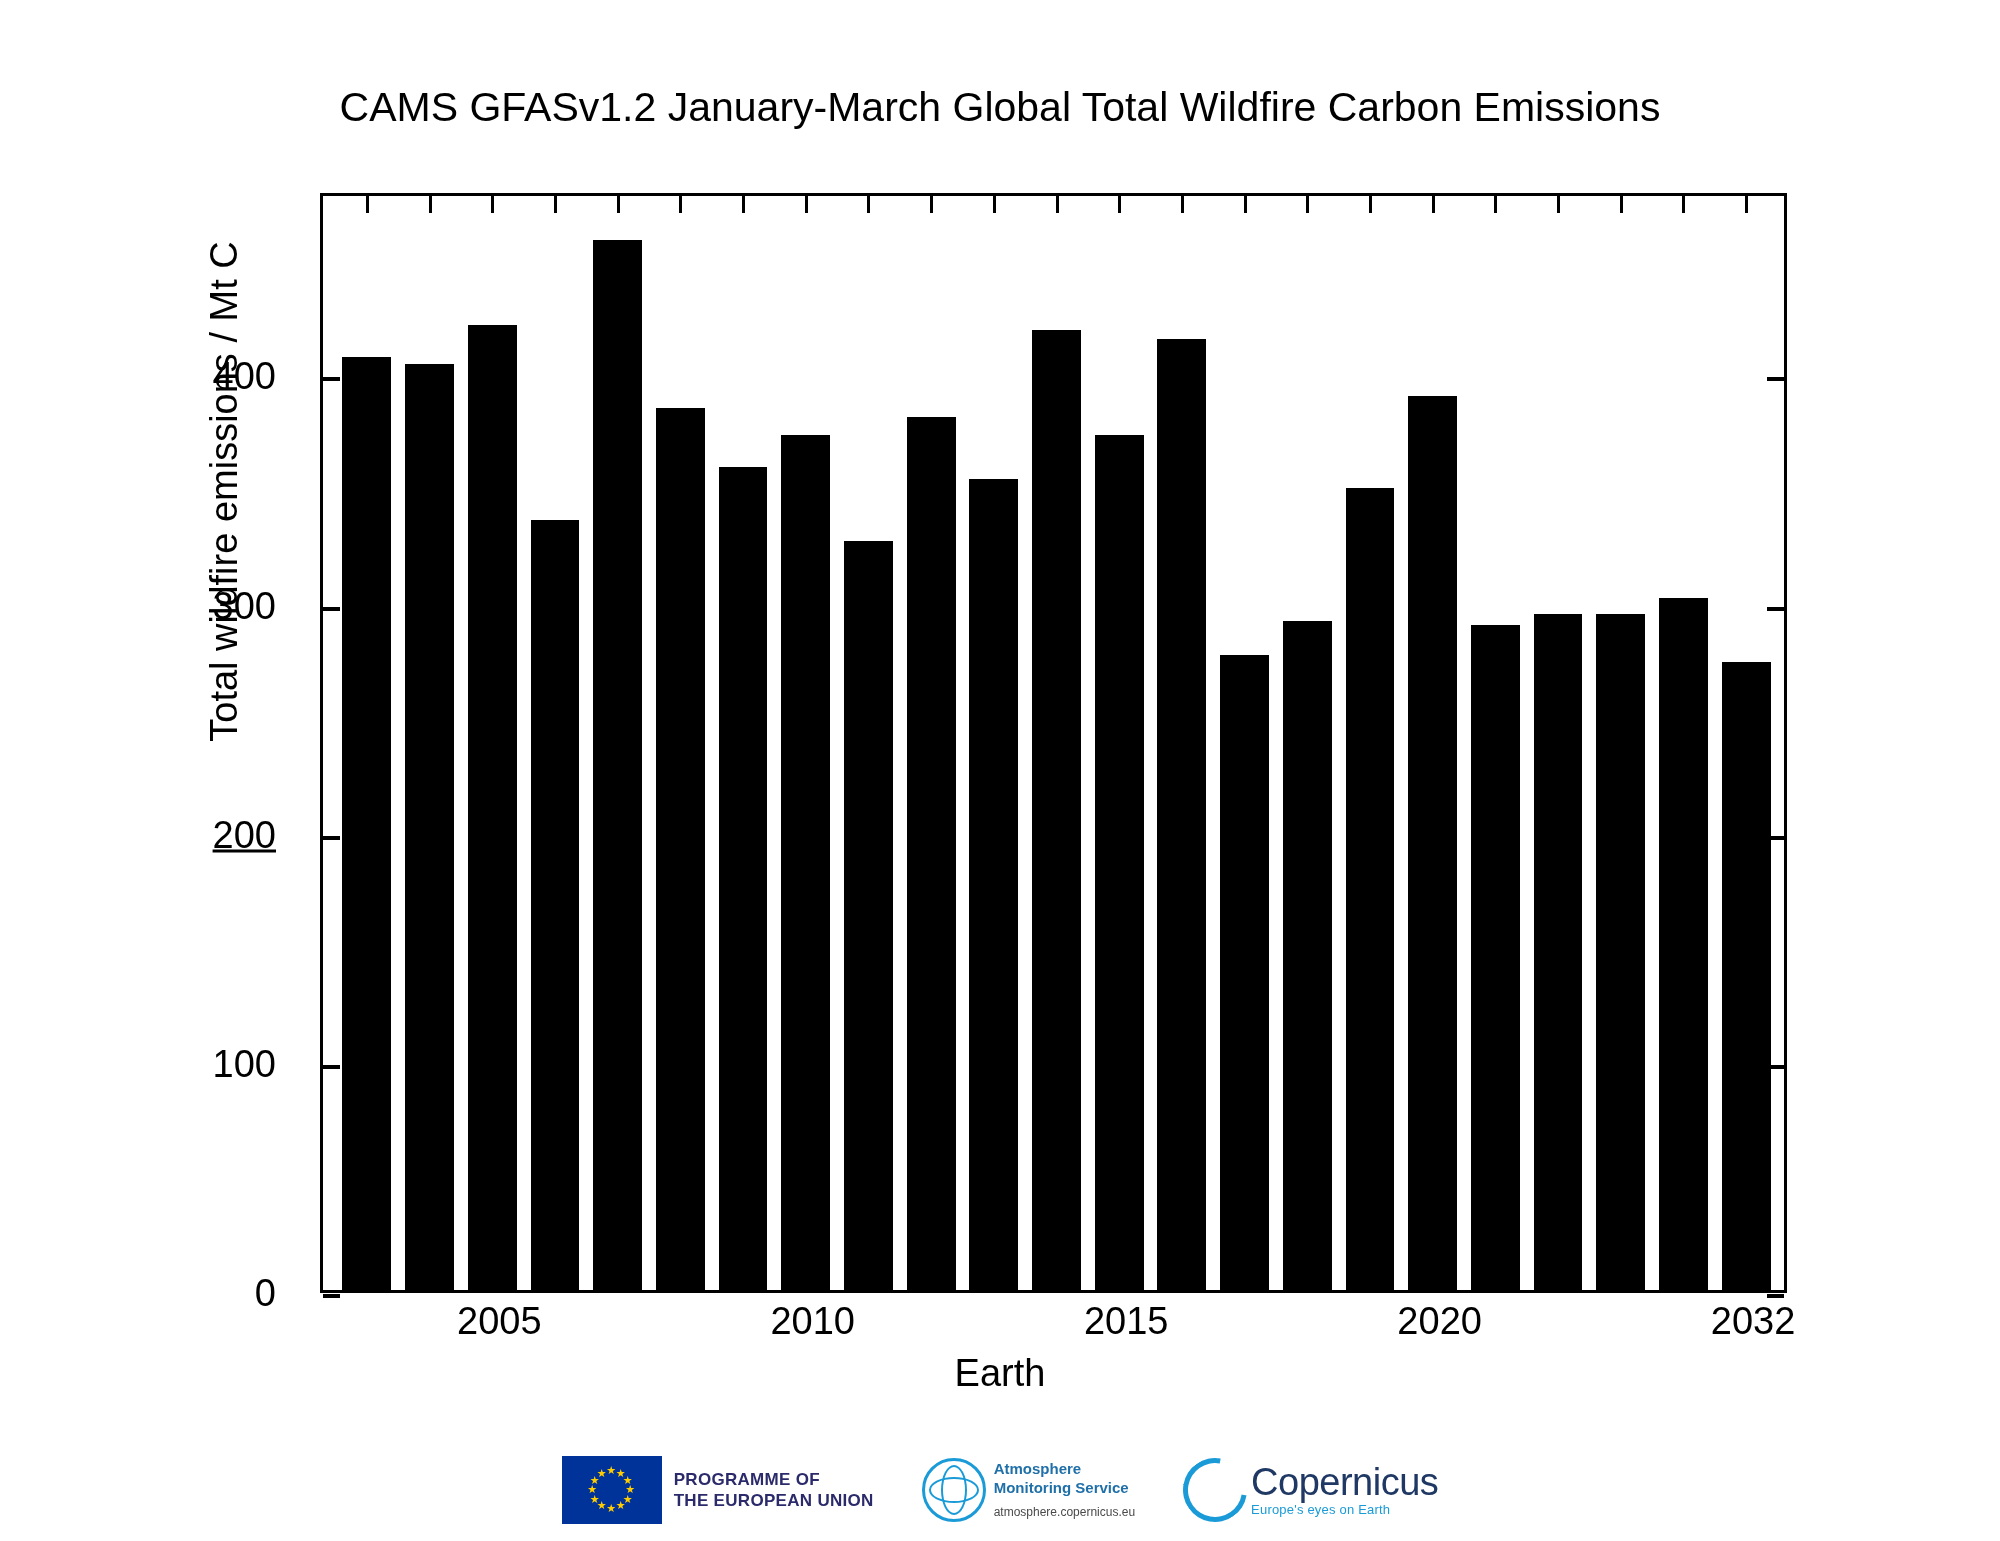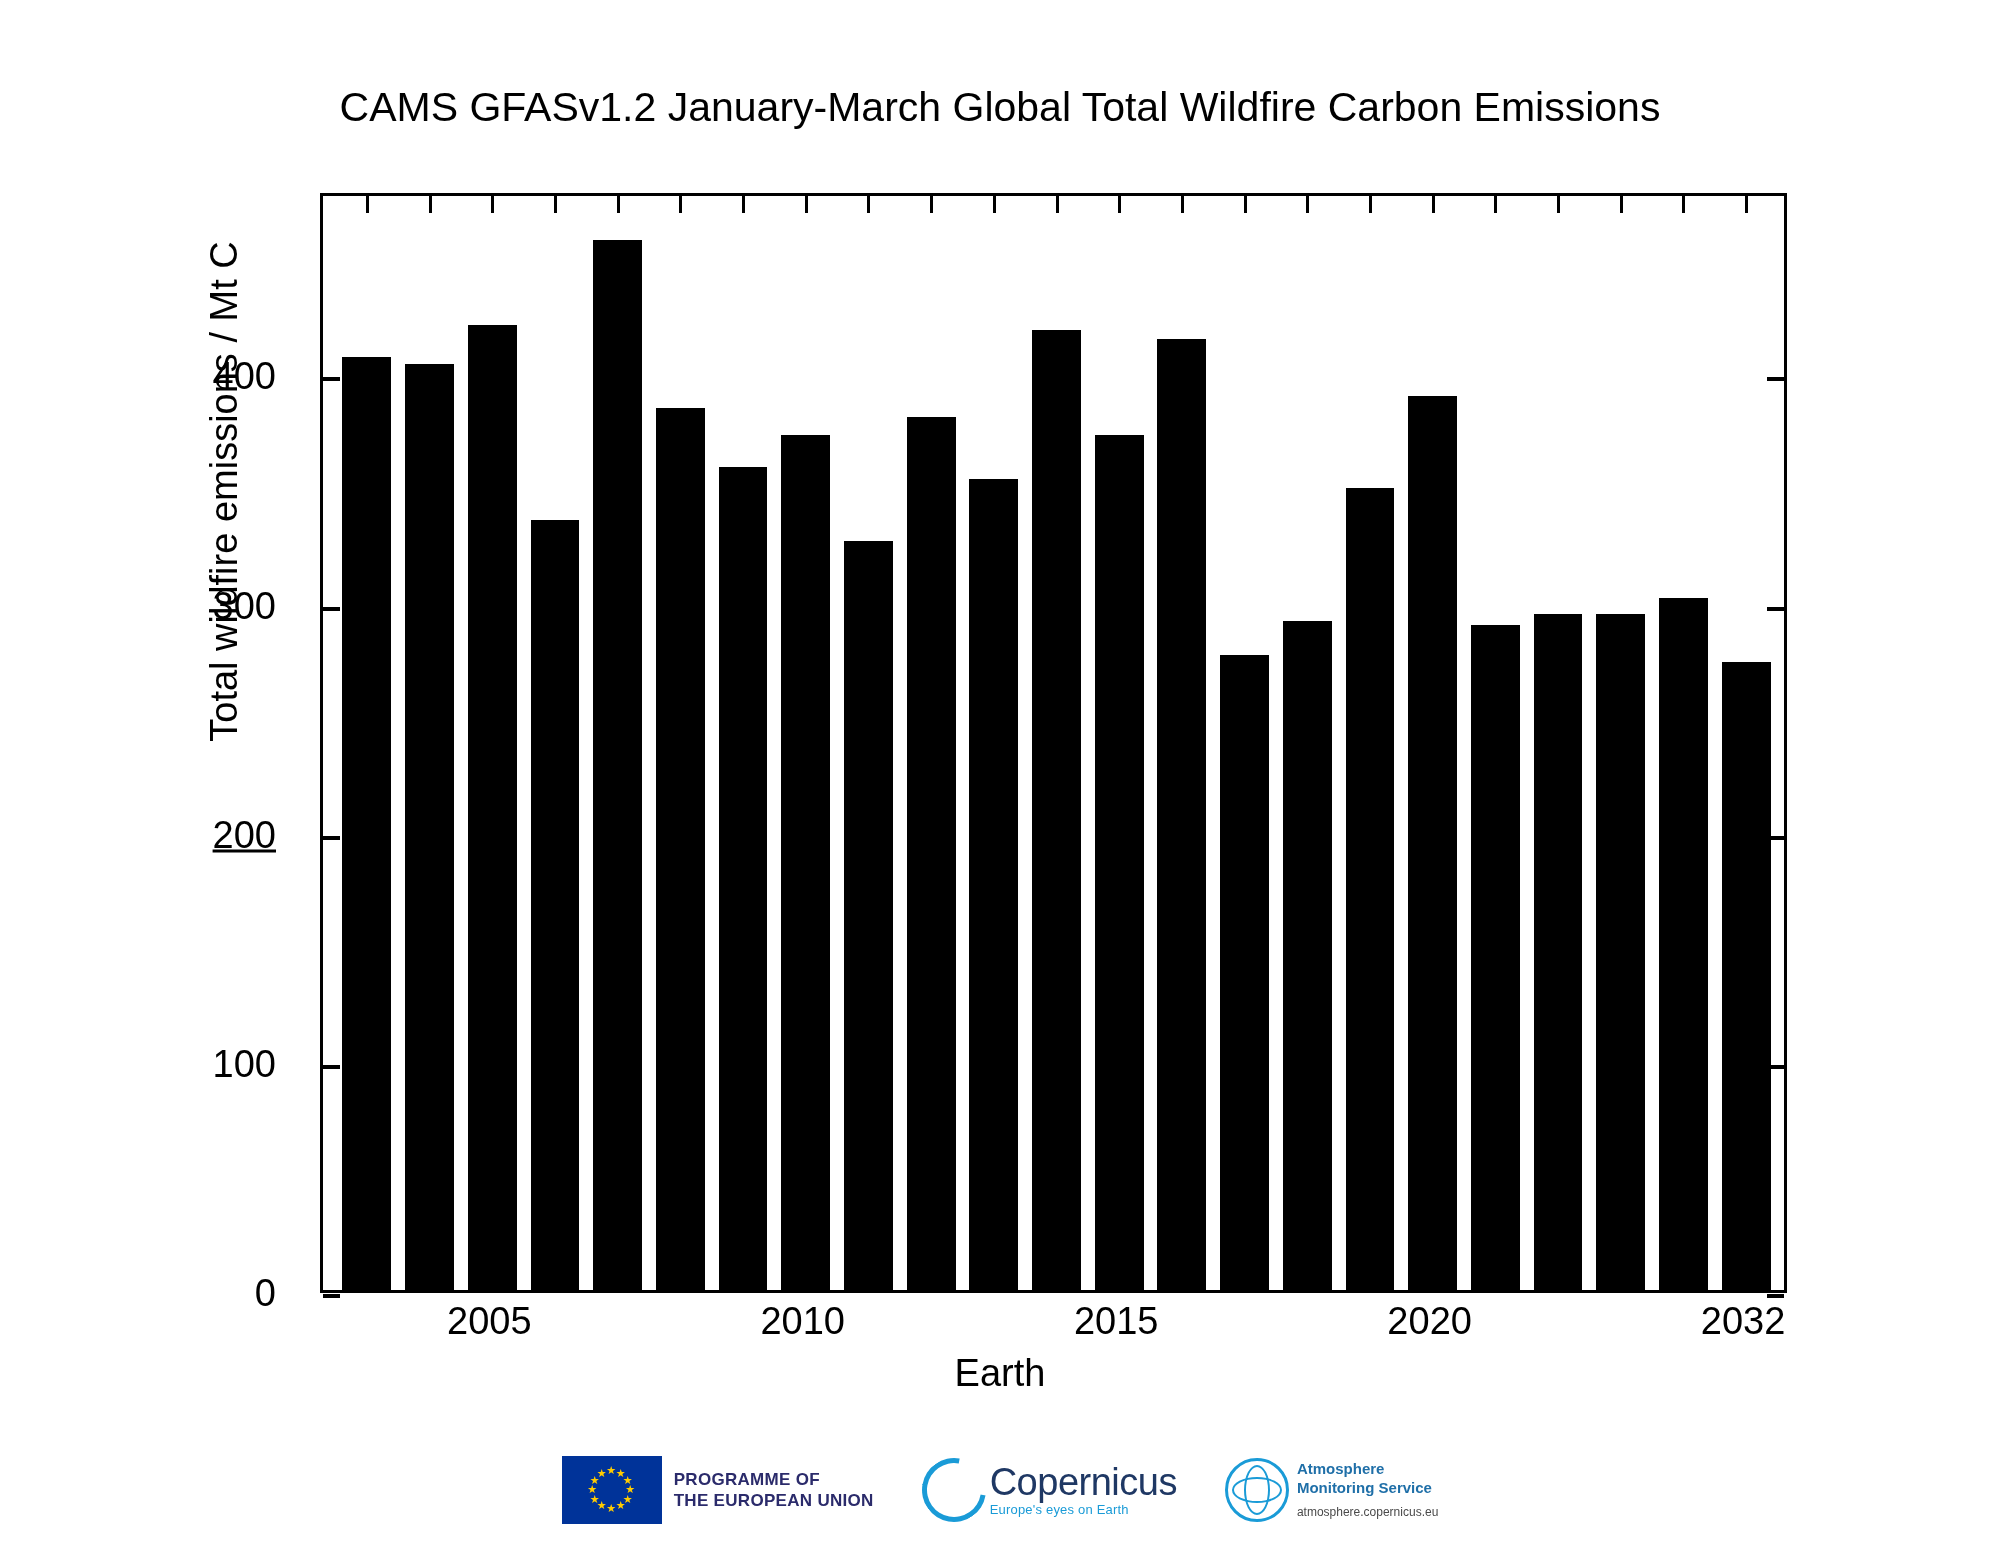--- a/index.html
+++ b/index.html
@@ -110,20 +110,21 @@
     height: 17px;
     background: #000;
     top: 0;
   }
   .xlabel-val {
     position: absolute;
     top: 1300px;
     font-size: 38px;
     transform: translateX(-50%);
     white-space: nowrap;
+    margin-left: 10px;
   }
   #xaxis-title {
     position: absolute;
     left: 0;
     top: 1352px;
     width: 2000px;
     text-align: center;
     font-size: 38px;
   }
 
@@ -395,34 +396,34 @@
         <span class="star" style="color: rgb(255, 204, 0); left: 25.5px; top: 28px;">★</span>
         <span class="star" style="color: rgb(255, 204, 0); left: 28.0455px; top: 18.5px;">★</span>
         <span class="star" style="color: rgb(255, 204, 0); left: 35px; top: 11.5455px;">★</span>
       </div>
     <div id="eu-text">
       <div>PROGRAMME OF</div>
       <div>THE EUROPEAN UNION</div>
     </div>
   </div>
 
+  <div class="logo-block" id="cams-logo">
+    <div id="cams-mark">
+      <div class="glb"></div>
+      <div class="glb2"></div>
+    </div>
+    <div id="cams-words">
+      <div id="cams-l1">Atmosphere</div>
+      <div id="cams-l2">Monitoring Service</div>
+      <div id="cams-l3">atmosphere.copernicus.eu</div>
+    </div>
+  </div>
+
   <div class="logo-block" id="copernicus-logo">
     <div id="cop-mark"></div>
     <div id="cop-words">
       <div id="cop-name">Copernicus</div>
       <div id="cop-tag">Europe's eyes on Earth</div>
     </div>
   </div>
 
-  <div class="logo-block" id="cams-logo">
-    <div id="cams-mark">
-      <div class="glb"></div>
-      <div class="glb2"></div>
-    </div>
-    <div id="cams-words">
-      <div id="cams-l1">Atmosphere</div>
-      <div id="cams-l2">Monitoring Service</div>
-      <div id="cams-l3">atmosphere.copernicus.eu</div>
-    </div>
-  </div>
-
 
 </div>
 
 </body></html>

